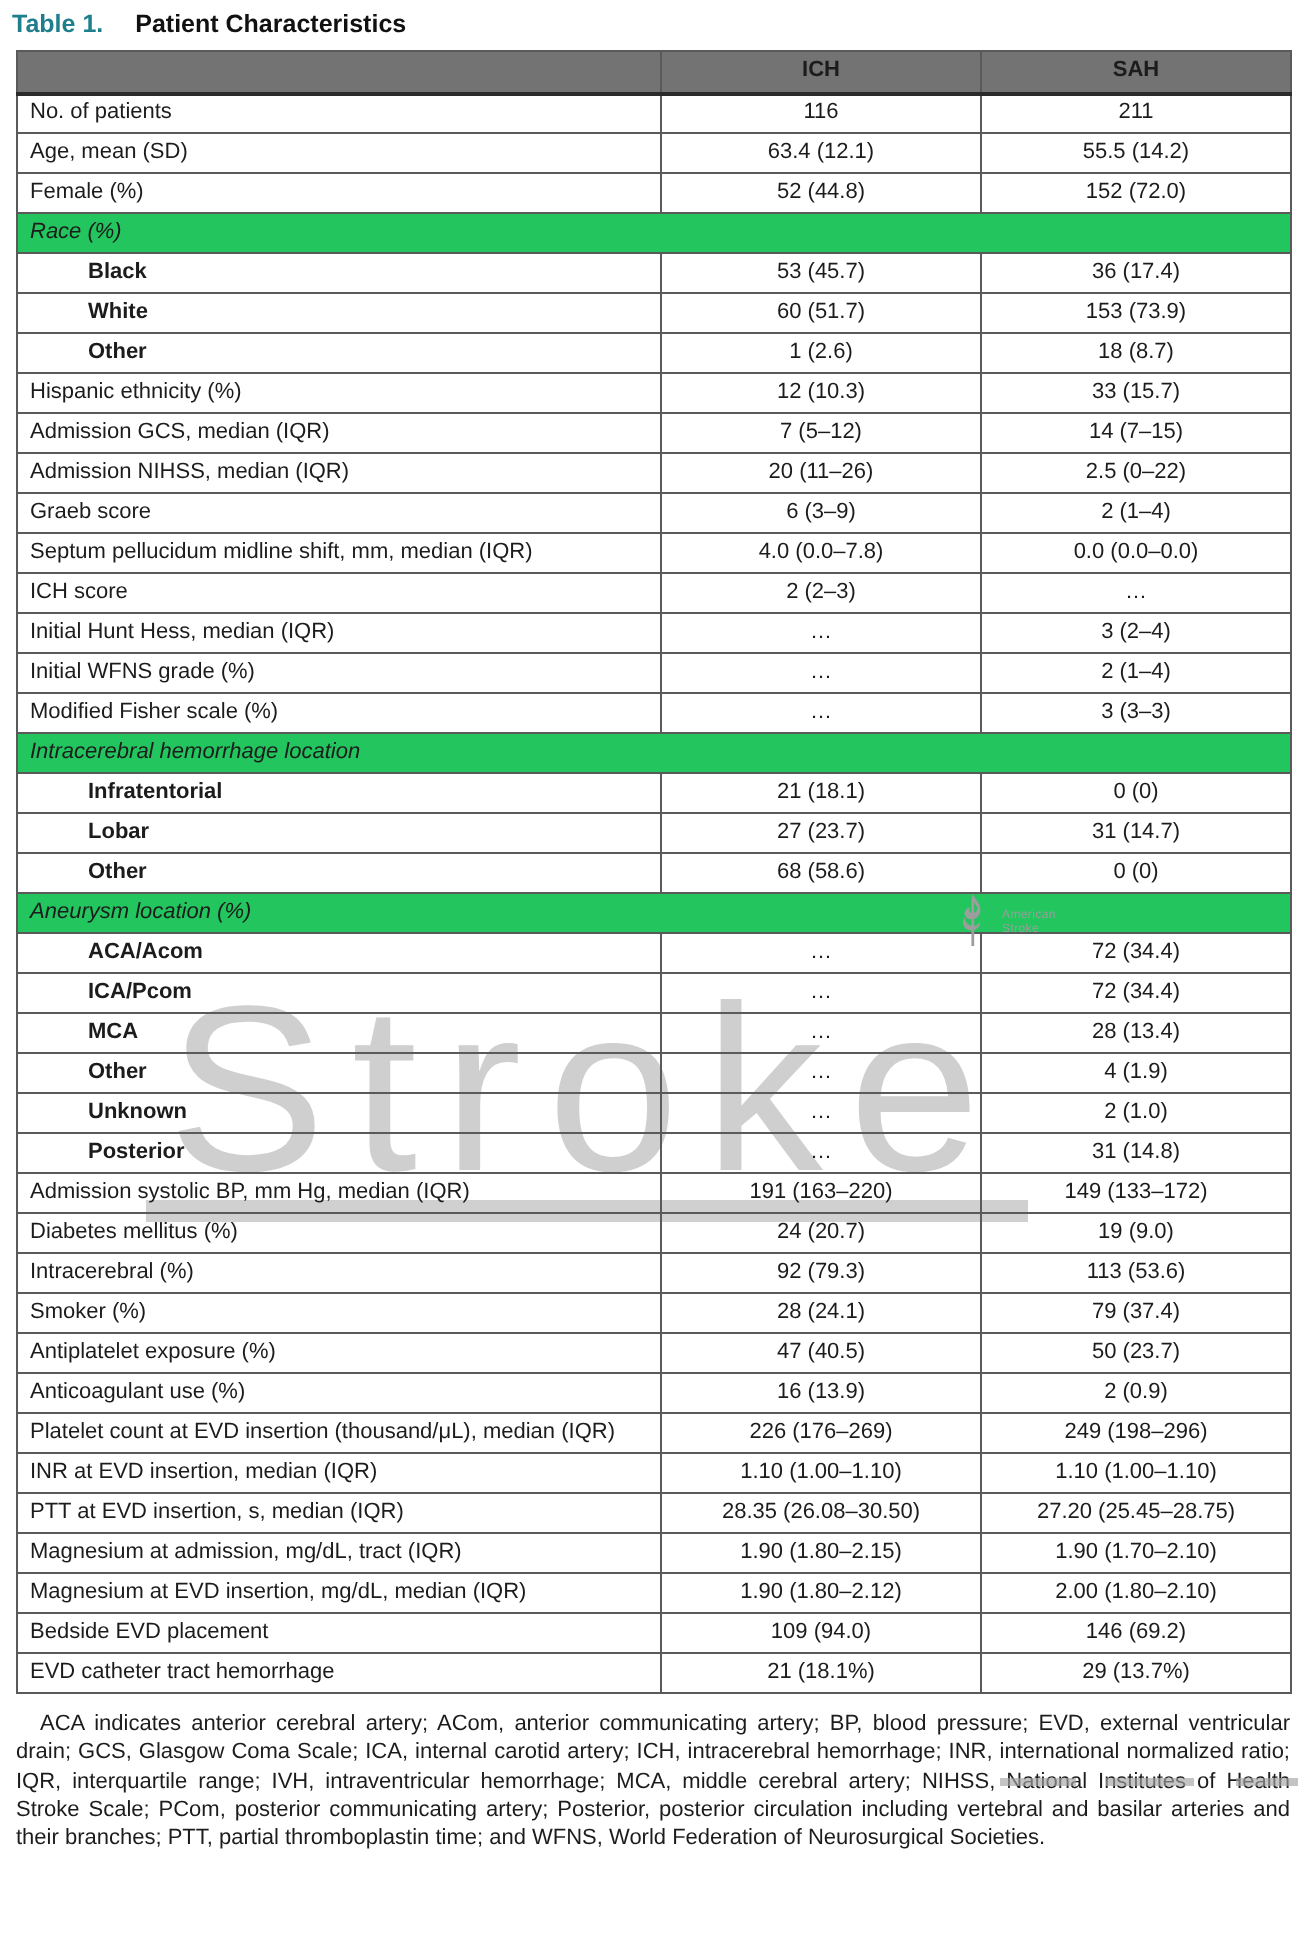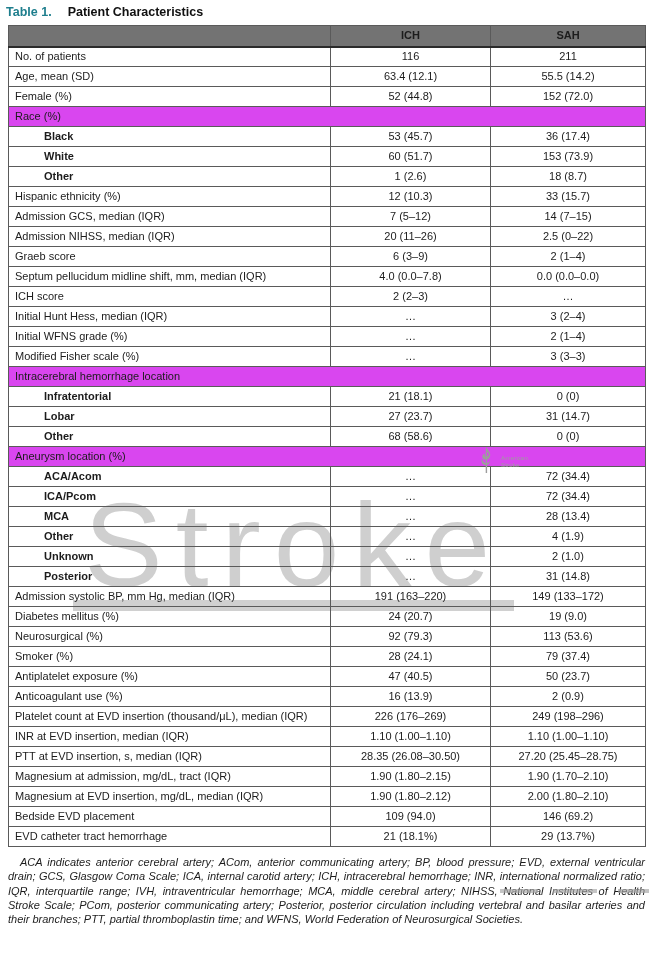--- a/index.html
+++ b/index.html
@@ -57,31 +57,31 @@
   table.char th, table.char td {
     border: 1px solid #5a5a5a;
     height: 20px; padding: 1px 6px;
     vertical-align: middle; line-height: 1.15;
     background: transparent;
   }
   table.char thead th {
     background: #737373; font-weight: bold; text-align: center;
     font-size: 11px; border-bottom: 2px solid #2b2b2b; height: 21px;
   }
-  tr.section-row td { background: #d946ef; font-size: 11px; }
+  tr.section-row td { background: #22c55e; font-size: 11px; font-style: italic; }
   td.lbl { text-align: left; margin-left: 40px; }
   tr.indent-row td.lbl { padding-left: 35px; font-weight: bold; }
   td.val { text-align: center; }
 
   
   .footnote {
     margin: 8px 8px 0 8px;
     font-size: 11px; line-height: 14.3px;
     text-align: justify; text-indent: 12px;
-    color: #1c1c1c; position: relative; z-index: 2; font-style: italic;
+    color: #1c1c1c; position: relative; z-index: 2;
   }
 </style>
 </head>
 <body>
 
 <div class="page">
 
   <div class="wm-stroke">Stroke</div>
   <div class="wm-band"></div>
 
@@ -236,21 +236,21 @@
           <td class="lbl">Admission systolic BP, mm Hg, median (IQR)</td>
           <td class="val">191 (163–220)</td>
           <td class="val">149 (133–172)</td>
         </tr>
         <tr class="data-row">
           <td class="lbl">Diabetes mellitus (%)</td>
           <td class="val">24 (20.7)</td>
           <td class="val">19 (9.0)</td>
         </tr>
         <tr class="data-row">
-          <td class="lbl">Neurosurgical (%)</td>
+          <td class="lbl">Intracerebral (%)</td>
           <td class="val">92 (79.3)</td>
           <td class="val">113 (53.6)</td>
         </tr>
         <tr class="data-row">
           <td class="lbl">Smoker (%)</td>
           <td class="val">28 (24.1)</td>
           <td class="val">79 (37.4)</td>
         </tr>
         <tr class="data-row">
           <td class="lbl">Antiplatelet exposure (%)</td>

